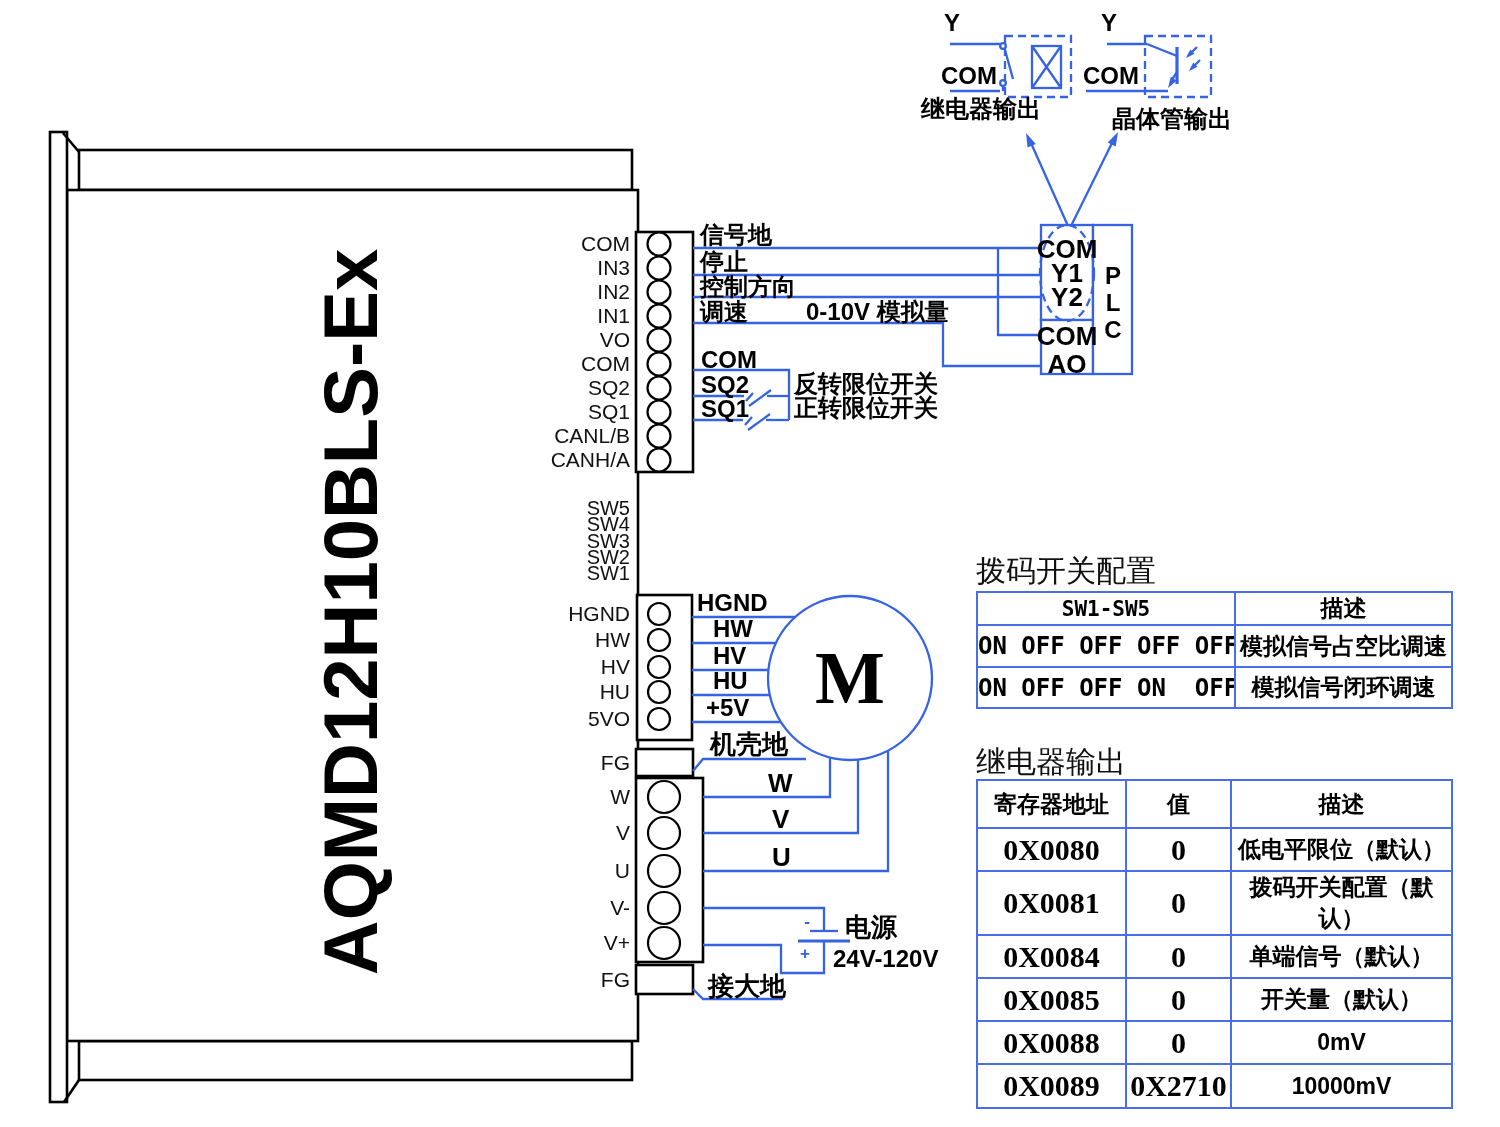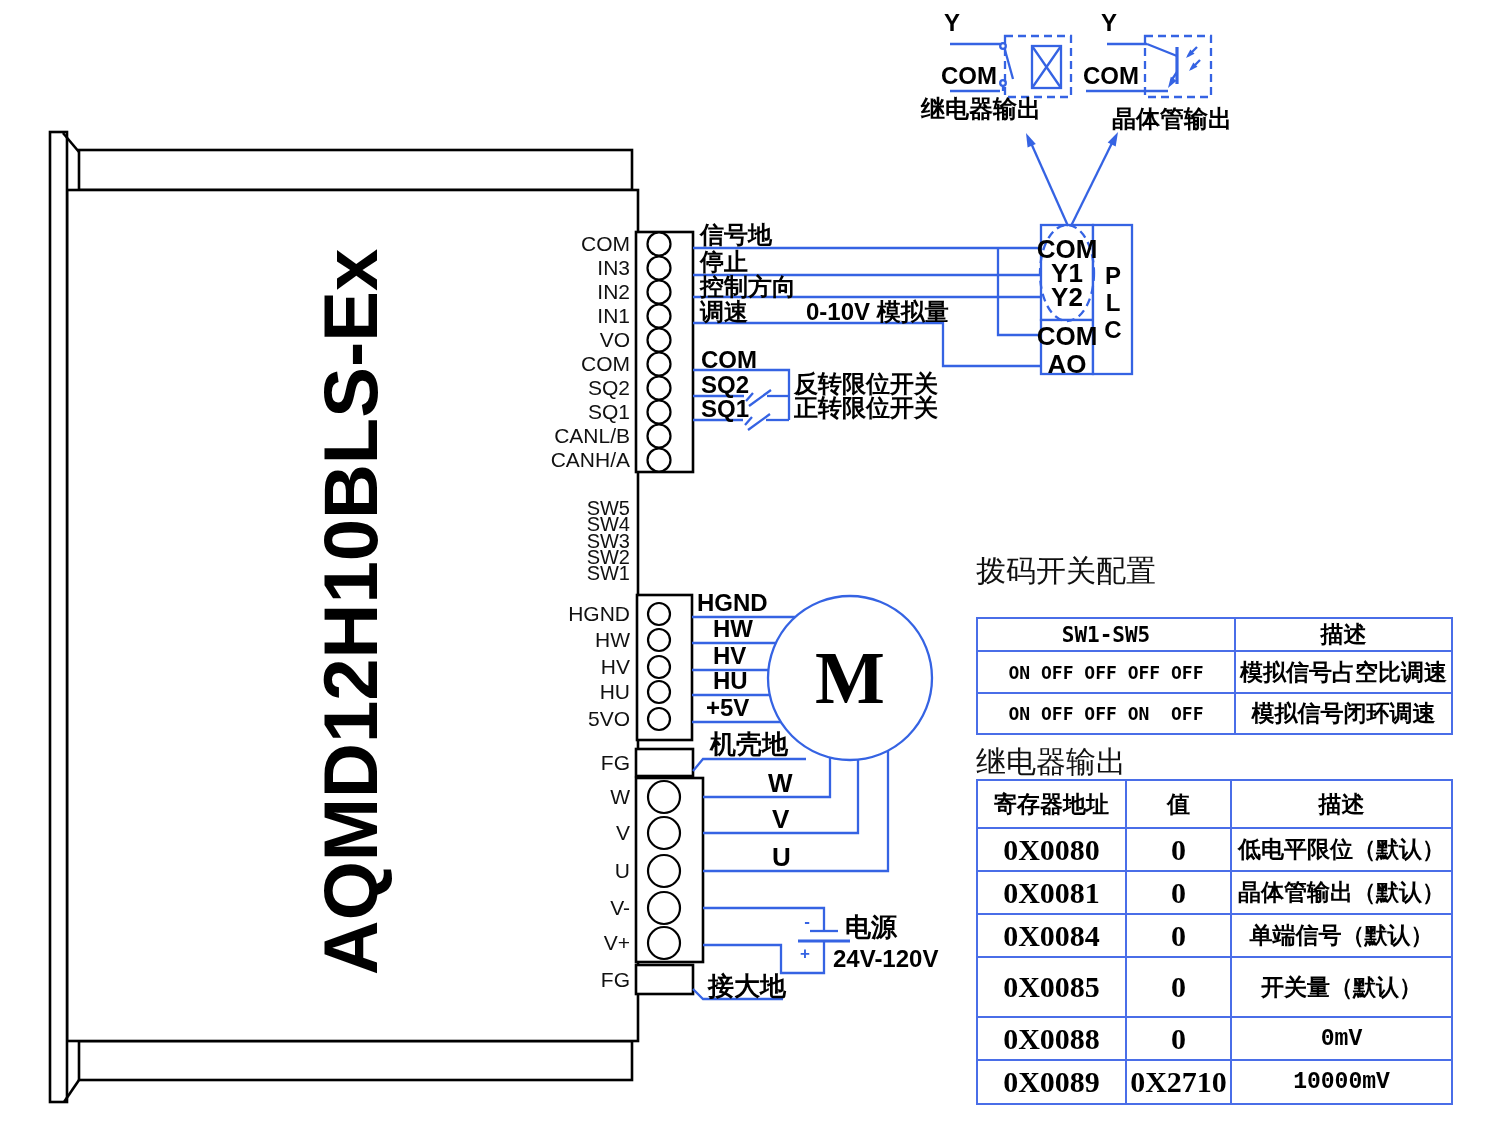--- a/index.html
+++ b/index.html
@@ -26,22 +26,22 @@
   .devtitle{font-size:76px;font-weight:bold;fill:#000;}
   .mtext{font-family:"Liberation Serif",serif;font-size:74px;font-weight:bold;fill:#000;}
   .batsign{font-size:17px;font-weight:bold;fill:#3563e3;}
 
   
   .tbl-title{position:absolute;font-family:"Liberation Serif",serif;font-size:30px;color:#111;
              white-space:nowrap;}
   table.cfg{position:absolute;border-collapse:collapse;table-layout:fixed;background:#fff;}
   table.cfg td,table.cfg th{border:2px solid #4a6ee8;text-align:center;vertical-align:middle;
              padding:0;font-weight:bold;color:#000;overflow:hidden;}
-  .mono{font-family:"DejaVu Sans Mono",monospace;font-size:18px;white-space:pre;}
-  .cjk{font-family:Liberation Mono, monospace;font-size:23px;margin-left:28px;}
+  .mono{font-family:"DejaVu Sans Mono",monospace;font-size:24px;white-space:pre;}
+  .cjk{font-family:Liberation Sans, sans-serif;font-size:23px;margin-left:28px;}
   .hex{font-family:Liberation Serif, serif;font-size:30px;}
 </style>
 </head>
 <body>
 
 <div id="stage">
 
 <svg width="1500" height="1127" viewBox="0 0 1500 1127">
 
   <g>
@@ -255,21 +255,21 @@
     <polygon class="bhead" points="1168,88 1176.6,80.8 1170.8,76.8"></polygon>
     <line class="wire" x1="1197" y1="47" x2="1188" y2="56"></line>
     <polygon class="bhead" points="1186,58 1194.5,53.7 1190.3,49.5"></polygon>
     <line class="wire" x1="1200" y1="60" x2="1191" y2="69"></line>
     <polygon class="bhead" points="1189,71 1197.5,66.7 1193.3,62.5"></polygon>
     <text class="clabel" x="1112" y="127">晶体管输出</text>
   </g>
 </svg>
 
 <div class="tbl-title" style="left:976px; top:551px;">拨码开关配置</div>
-<table class="cfg" style="left:976px; top:617px; width:475px;">
+<table class="cfg" style="left:976px; top:591px; width:475px;">
   <colgroup>
         <col style="width:258px">
         <col style="width:217px">
       </colgroup>
   <tbody>
     <tr style="height:29px">
       <th class="mono" style="font-size:21px">SW1-SW5</th>
       <th class="cjk">描述</th>
     </tr>
     <tr style="height:42px">
@@ -297,28 +297,28 @@
       <th class="cjk">描述</th>
     </tr>
     <tr style="height:43px">
       <td class="hex">0X0080</td>
       <td class="hex">0</td>
       <td class="cjk">低电平限位（默认）</td>
     </tr>
     <tr style="height:43px">
       <td class="hex">0X0081</td>
       <td class="hex">0</td>
-      <td class="cjk">晶体管输出（默认）</td>
+      <td class="cjk">拨码开关配置（默认）</td>
     </tr>
     <tr style="height:43px">
       <td class="hex">0X0084</td>
       <td class="hex">0</td>
       <td class="cjk">单端信号（默认）</td>
     </tr>
-    <tr style="height:60px">
+    <tr style="height:43px">
       <td class="hex">0X0085</td>
       <td class="hex">0</td>
       <td class="cjk">开关量（默认）</td>
     </tr>
     <tr style="height:43px">
       <td class="hex">0X0088</td>
       <td class="hex">0</td>
       <td class="cjk">0mV</td>
     </tr>
     <tr style="height:44px">

